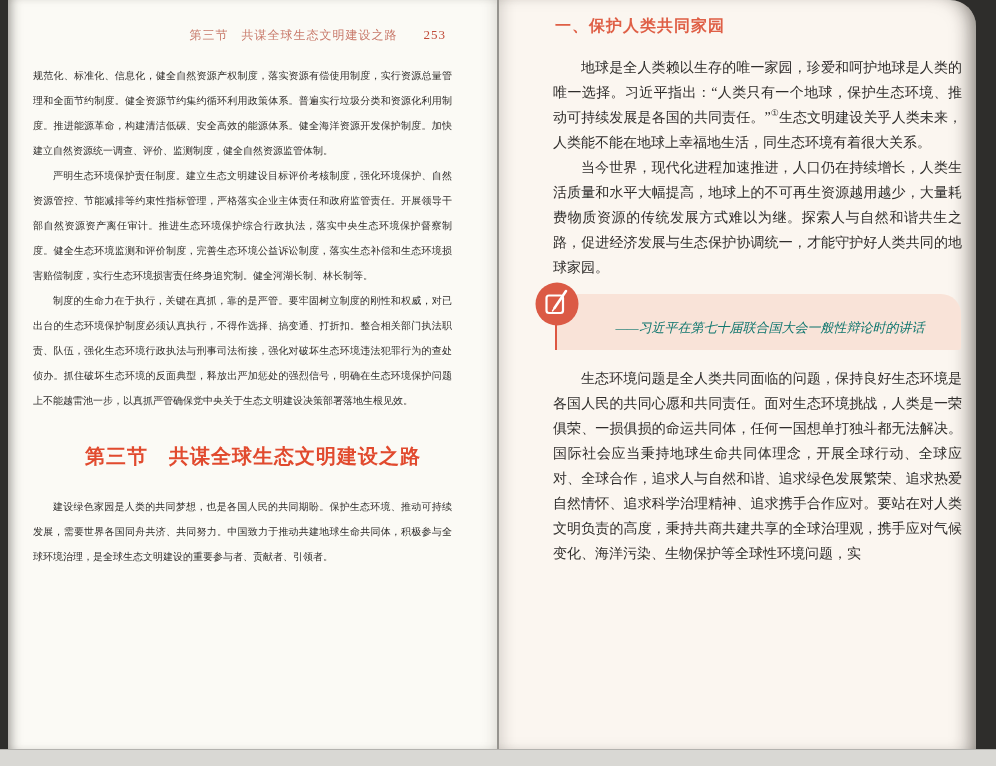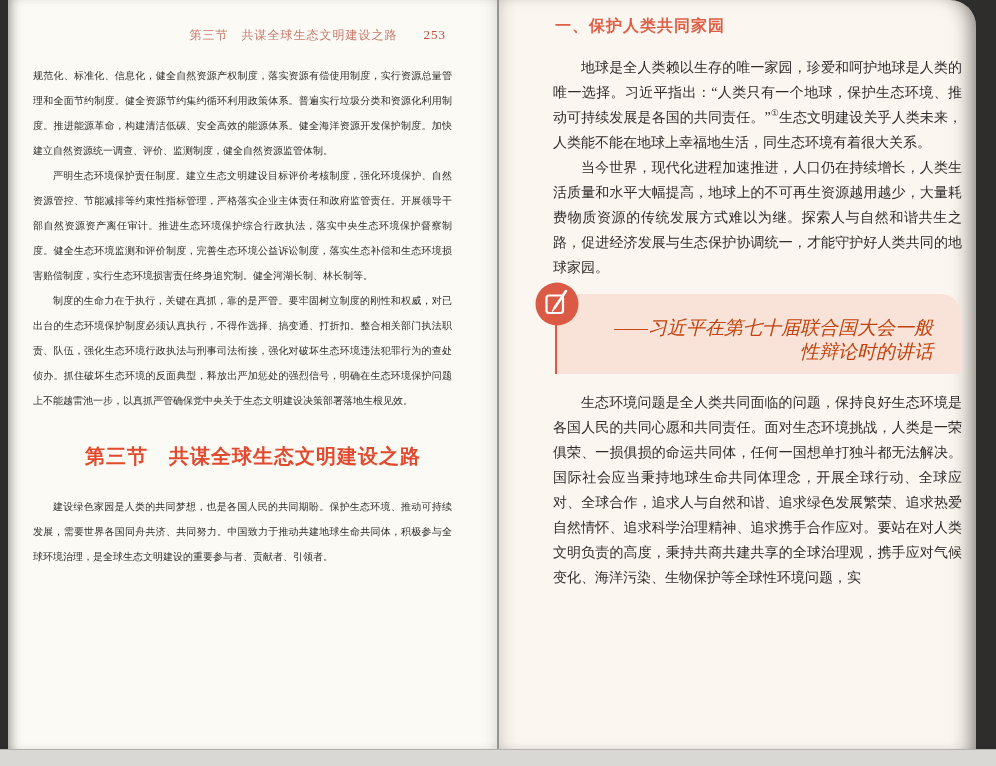--- a/index.html
+++ b/index.html
@@ -45,22 +45,22 @@
   .rp-para.first { margin-top:18px; }
   sup.fn-ref { font-size:9px; vertical-align:super; line-height:0; }
 
   
   .quote-box { position:relative; margin:14px 15px 0 56px; background:var(--quote-bg,#f9e3d8);
     border-left:2px solid var(--quote-border,#dd5742); border-radius:0 20px 3px 0;
     padding:18px 28px 10px 50px; }
   .quote-icon { position:absolute; left:-22px; top:-12px; width:44px; height:44px; }
   .quote-text { font-size:14px; line-height:26px; text-align:justify; text-indent:2em;
     font-style:italic; color:#4e4138; }
-  .quote-attr { margin-top:4px; font-size:19px; line-height:24px; text-align:right;
-    font-style:italic; color:#c2410c; }
+  .quote-attr { margin-top:4px; font-size:13px; line-height:24px; text-align:center;
+    font-style:italic; color:#0f766e; }
   .quote-date { font-size:13.5px; line-height:24px; text-align:right; padding-right:4px;
     font-style:italic; color:#4e4138; }
 
   .after-quote { margin-top:16px; }
 </style>
 </head>
 <body>
 
 <div id="stage">
 

